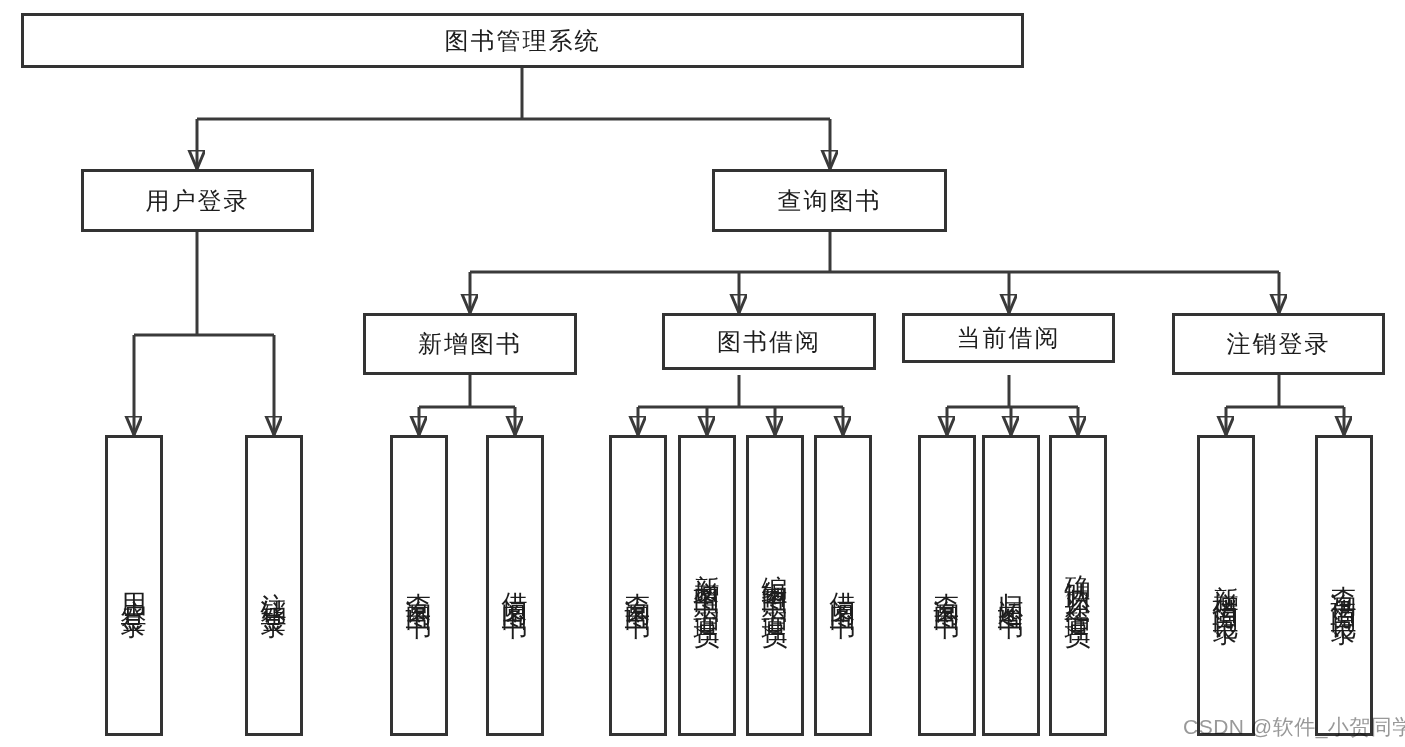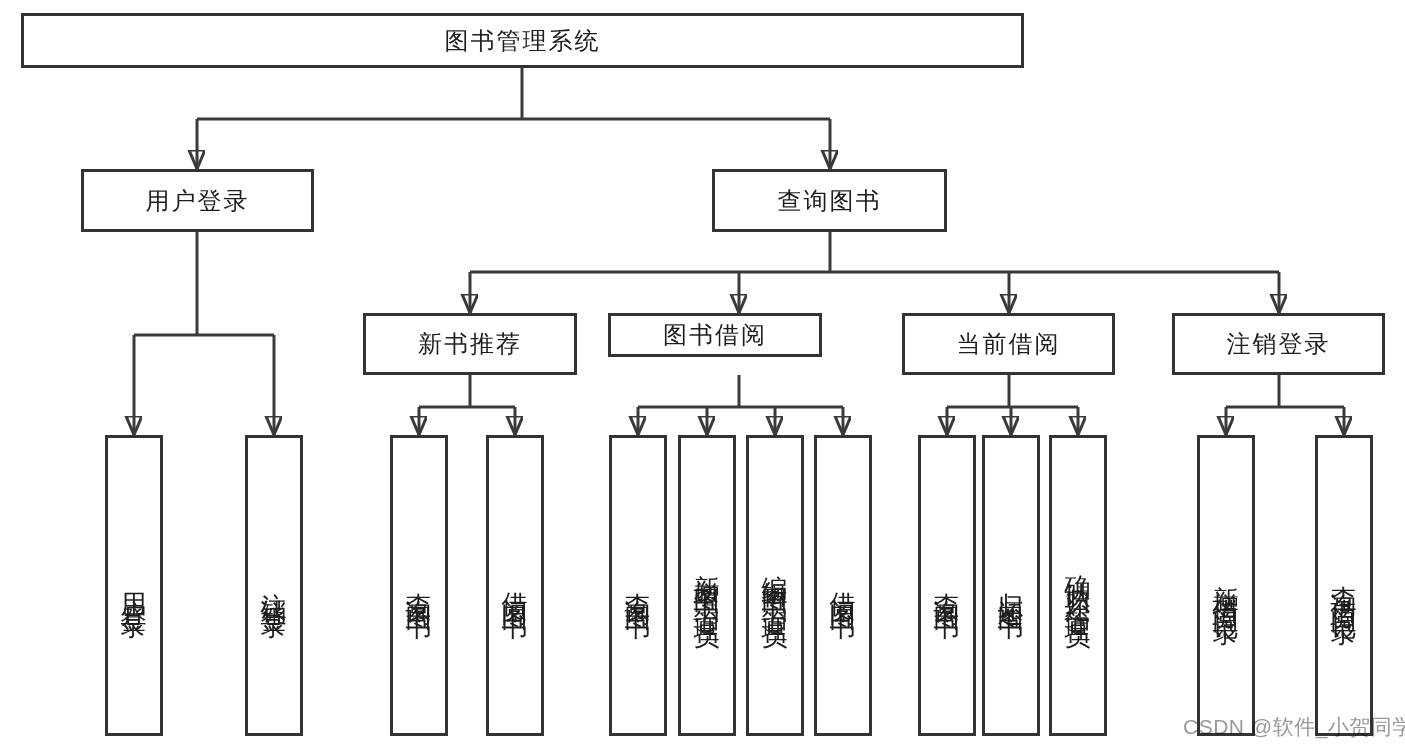--- a/index.html
+++ b/index.html
@@ -87,26 +87,26 @@
   </div>
 
   <div class="node" style="left:81px;top:169px;width:233px;height:63px">
     <span class="h-label">用户登录</span>
   </div>
   <div class="node" style="left:712px;top:169px;width:235px;height:63px">
     <span class="h-label">查询图书</span>
   </div>
 
   <div class="node" style="left:363px;top:313px;width:214px;height:62px">
-    <span class="h-label">新书推荐</span>
+    <span class="h-label">新增图书</span>
   </div>
-  <div class="node" style="left:608px;top:313px;width:214px;height:44px">
+  <div class="node" style="left:662px;top:313px;width:214px;height:57px">
     <span class="h-label">图书借阅</span>
   </div>
-  <div class="node" style="left:902px;top:313px;width:213px;height:62px">
+  <div class="node" style="left:902px;top:313px;width:213px;height:50px">
     <span class="h-label">当前借阅</span>
   </div>
   <div class="node" style="left:1172px;top:313px;width:213px;height:62px">
     <span class="h-label">注销登录</span>
   </div>
 
   <div class="node" style="left:105px;top:435px;width:58px;height:301px">
     <span class="v-label">用户登录</span>
   </div>
   <div class="node" style="left:245px;top:435px;width:58px;height:301px">

